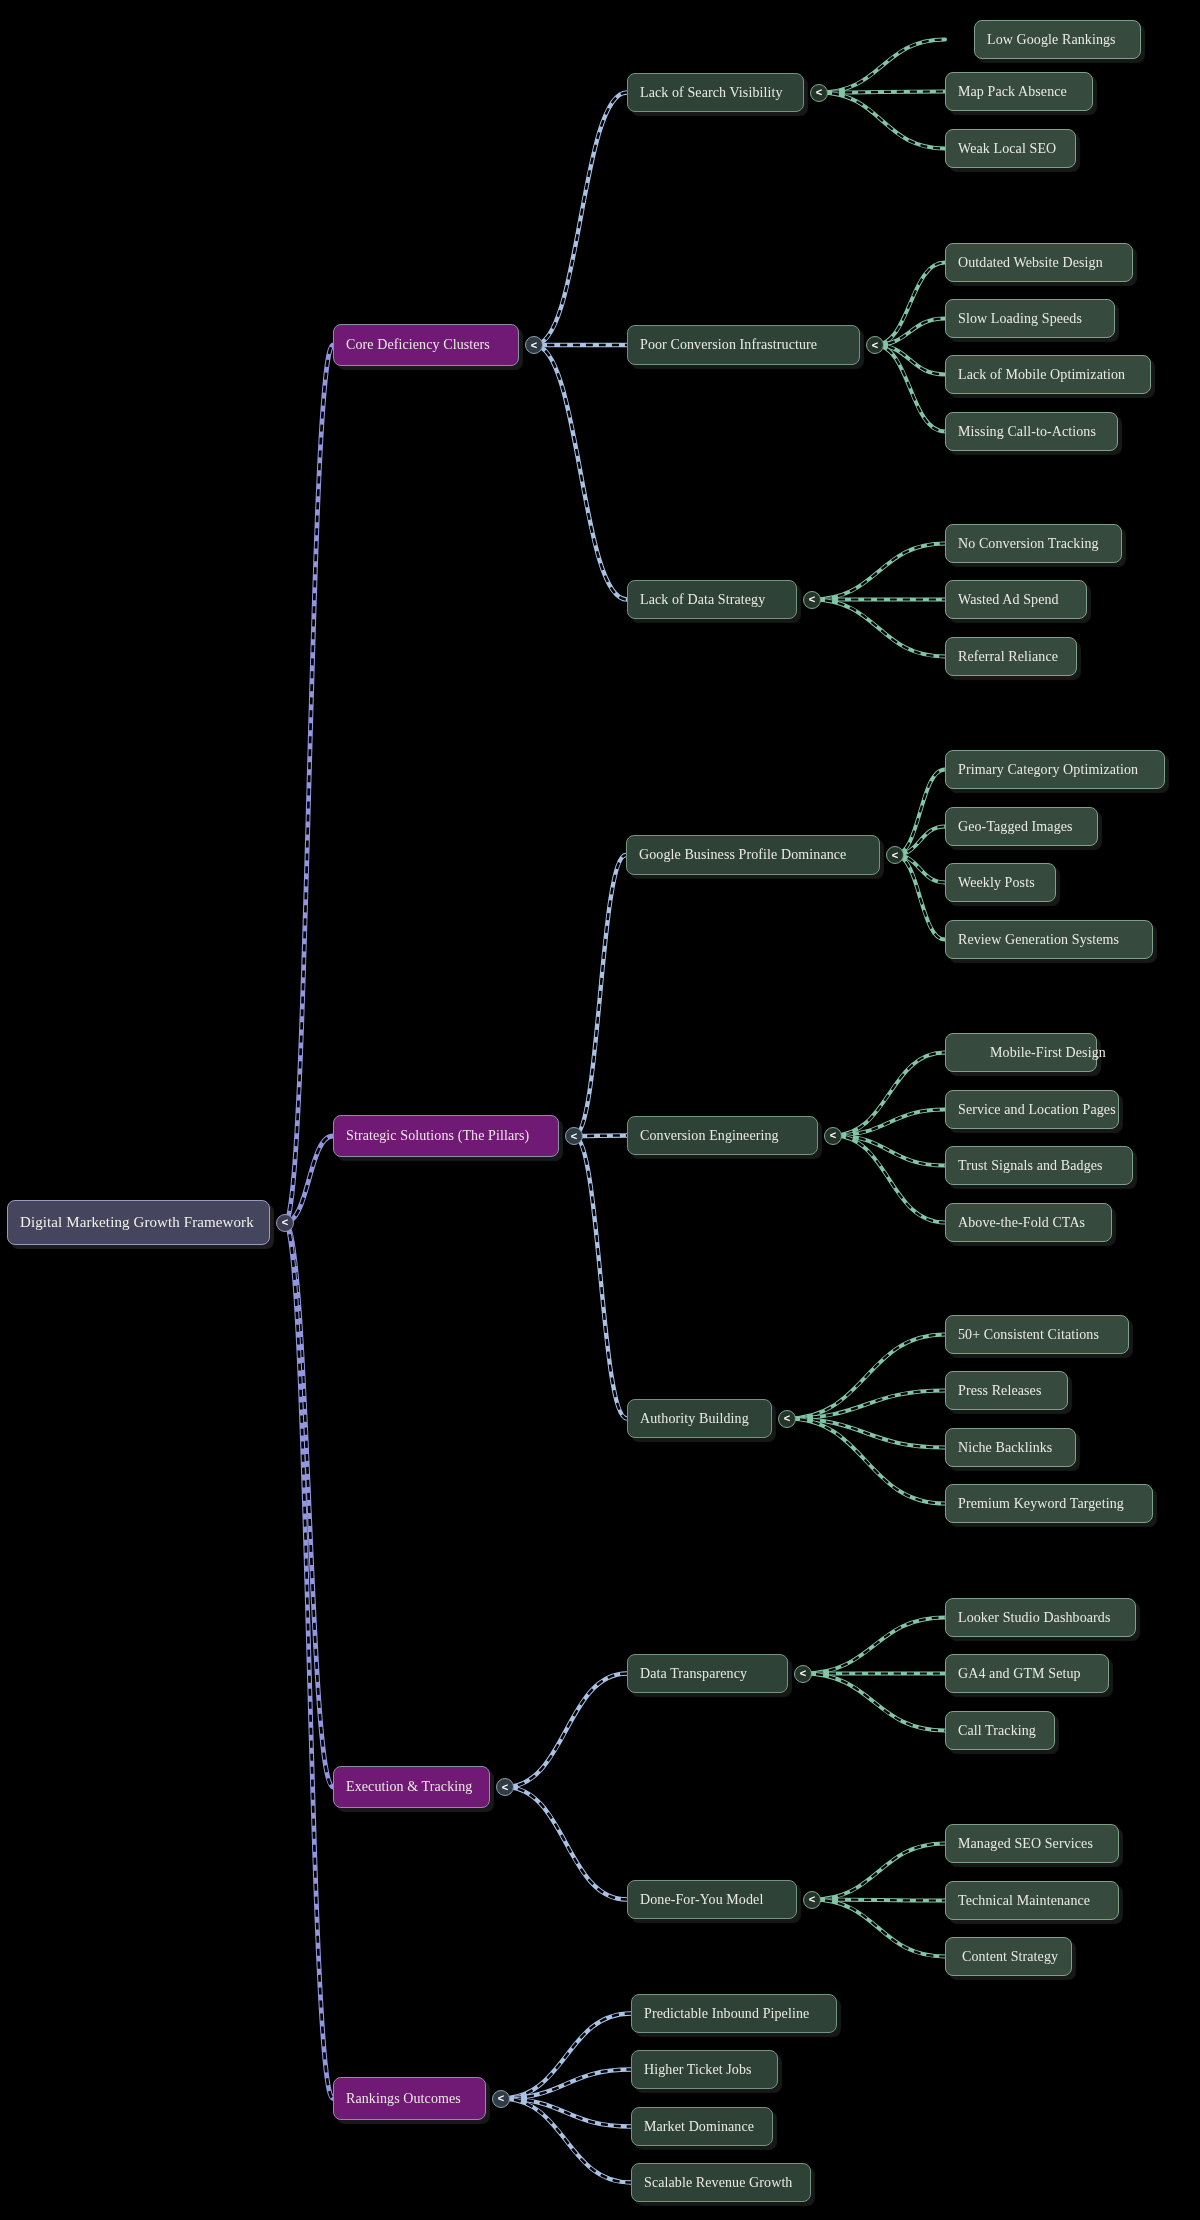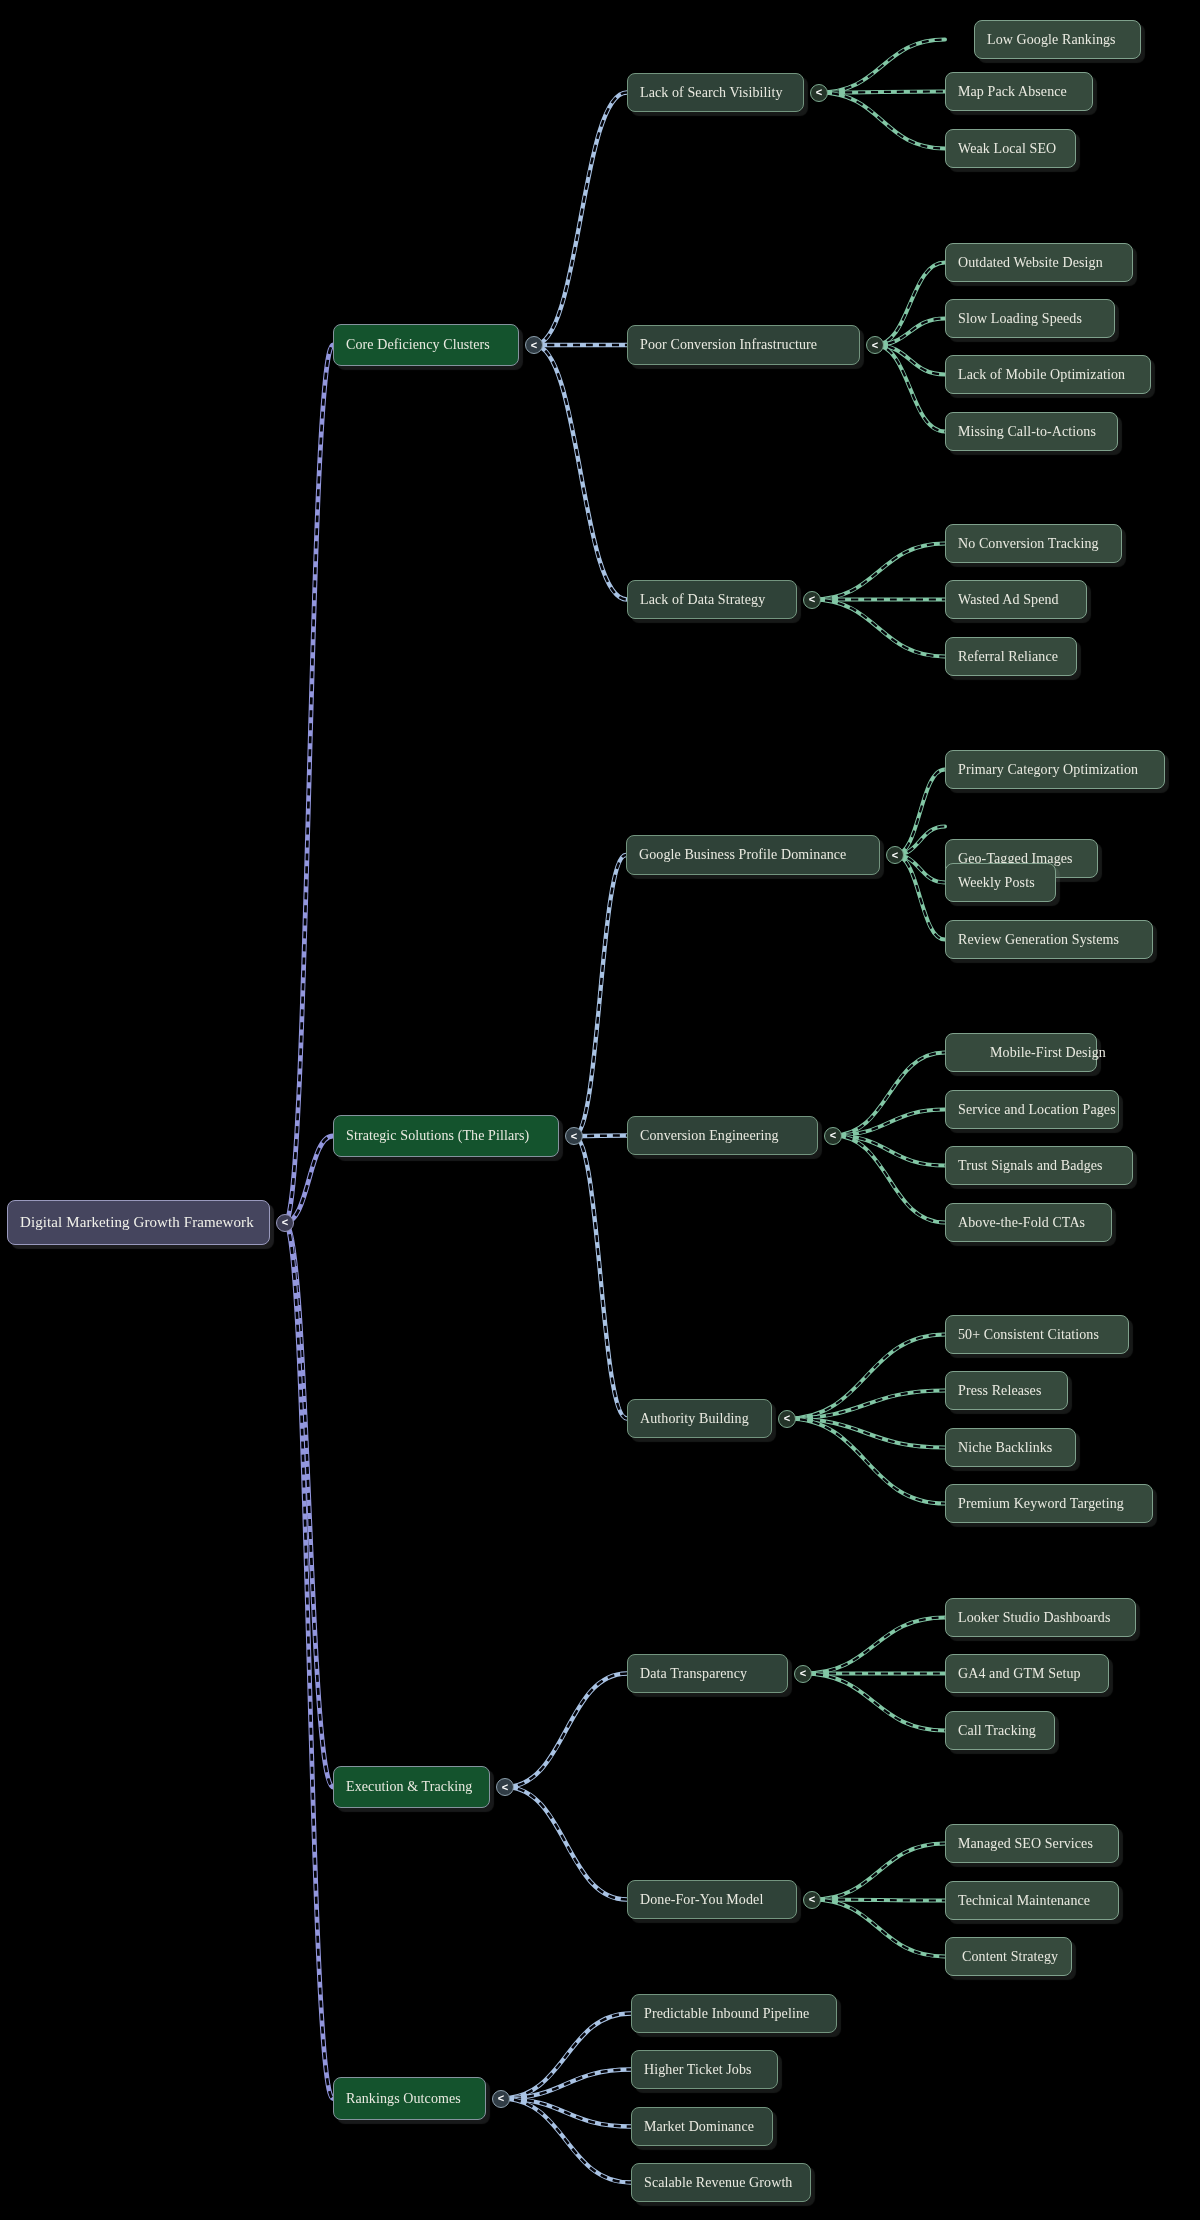--- a/index.html
+++ b/index.html
@@ -31,21 +31,21 @@
     font-size: 14px;
     letter-spacing: 0.1px;
   }
   .node.depth-0 {
     background: #45455e;
     border: 1.5px solid #9a9abe;
     box-shadow: 4px 4px 1px rgba(130,130,140,0.22);
   }
   .node.depth-0 .label { font-size: 15px; color: #f1f1ea; }
   .node.depth-1 {
-    background: #14532d;
+    background: #701a75;
     border: 1.2px solid #85939e;
     box-shadow: 4px 4px 1px rgba(120,125,130,0.20);
   }
   .node.depth-2 {
     background: #2f4238;
     border: 1.2px solid #73957f;
     box-shadow: 4px 4px 1px rgba(115,125,118,0.20);
   }
   .node.depth-3 {
     background: #364a3d;
@@ -257,21 +257,21 @@
       </div>
       <div class="node depth-3" style="left: 945px; top: 580px; width: 142px; height: 39px;">
         <span class="label">Wasted Ad Spend</span>
       </div>
       <div class="node depth-3" style="left: 945px; top: 637px; width: 132px; height: 39px;">
         <span class="label">Referral Reliance</span>
       </div>
       <div class="node depth-3" style="left: 945px; top: 750px; width: 220px; height: 39px;">
         <span class="label">Primary Category Optimization</span>
       </div>
-      <div class="node depth-3" style="left: 945px; top: 807px; width: 153px; height: 39px; margin-top: 32px;">
+      <div class="node depth-3" style="left: 945px; top: 807px; width: 153px; height: 39px;">
         <span class="label">Geo-Tagged Images</span>
       </div>
       <div class="node depth-3" style="left: 945px; top: 863px; width: 111px; height: 39px;">
         <span class="label">Weekly Posts</span>
       </div>
       <div class="node depth-3" style="left: 945px; top: 920px; width: 208px; height: 39px;">
         <span class="label">Review Generation Systems</span>
       </div>
       <div class="node depth-3" style="left: 945px; top: 1033px; width: 152px; height: 39px; padding-left: 44px;">
         <span class="label">Mobile-First Design</span>

